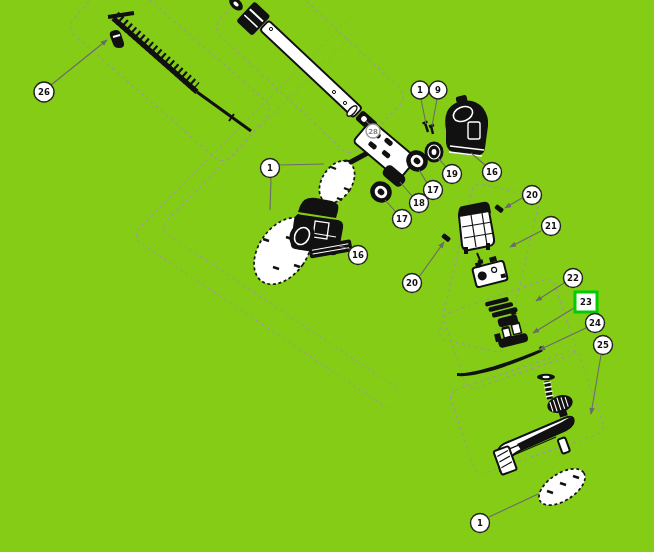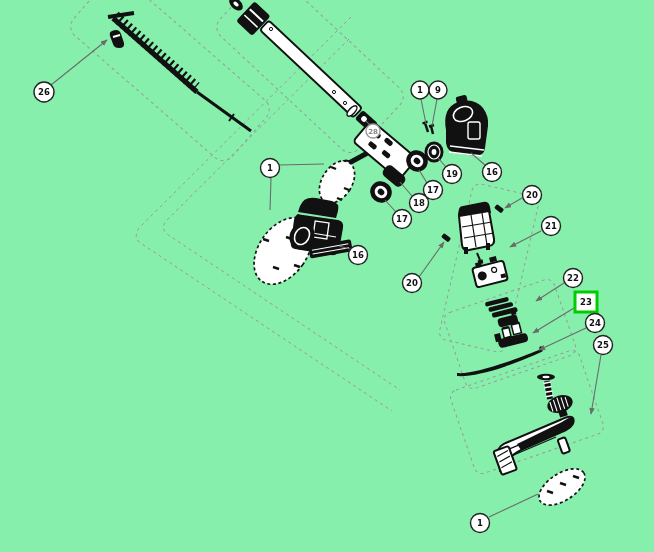--- a/index.html
+++ b/index.html
@@ -1,16 +1,16 @@
 <!DOCTYPE html>
 <html style="--hl: #00cc00; --leader: #6b6b6b; --ink: #111111; --dash: #9a9a9a;"><head>
 <meta charset="utf-8">
 <style>
   html,body{margin:0;padding:0;background:#fff;}
-  #stage{position:relative;width:654px;height:552px;background:#86efac;overflow:hidden;
+  #stage{position:relative;width:654px;height:552px;background:#84cc16;overflow:hidden;
          font-family:"DejaVu Sans","Liberation Sans",sans-serif;}
   svg{position:absolute;left:0;top:0;}
   :root{--hl:#00cc00;--leader:#6b6b6b;--ink:#111111;--dash:#9a9a9a;}
   .leader{stroke:var(--leader);stroke-width:1.1;fill:none;}
   .bubble{fill:#ffffff;stroke:#222;stroke-width:1.4;}
   .bubble.muted{stroke:#9a9a9a;}
   .bubble-label{fill:#111;font-size:8.5px;font-weight:bold;text-anchor:middle;
                 font-family:"DejaVu Sans","Liberation Sans",sans-serif;}
   .muted-label{fill:#8a8a8a;font-size:7px;}
   .hl-box{fill:#ffffff;stroke:var(--hl);stroke-width:3;}

